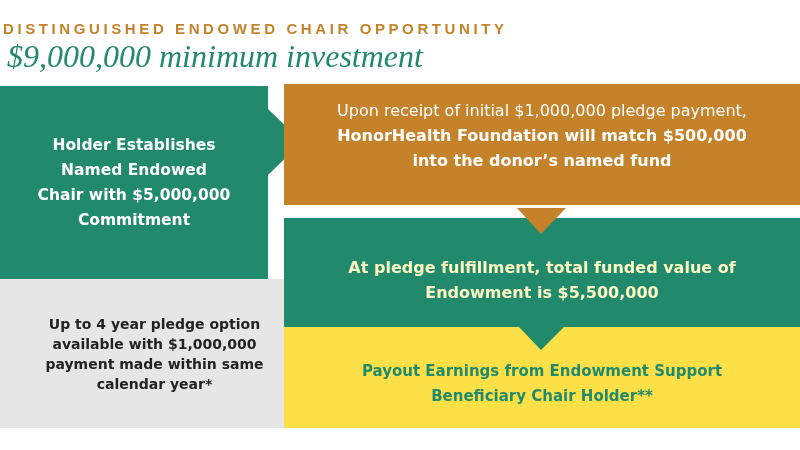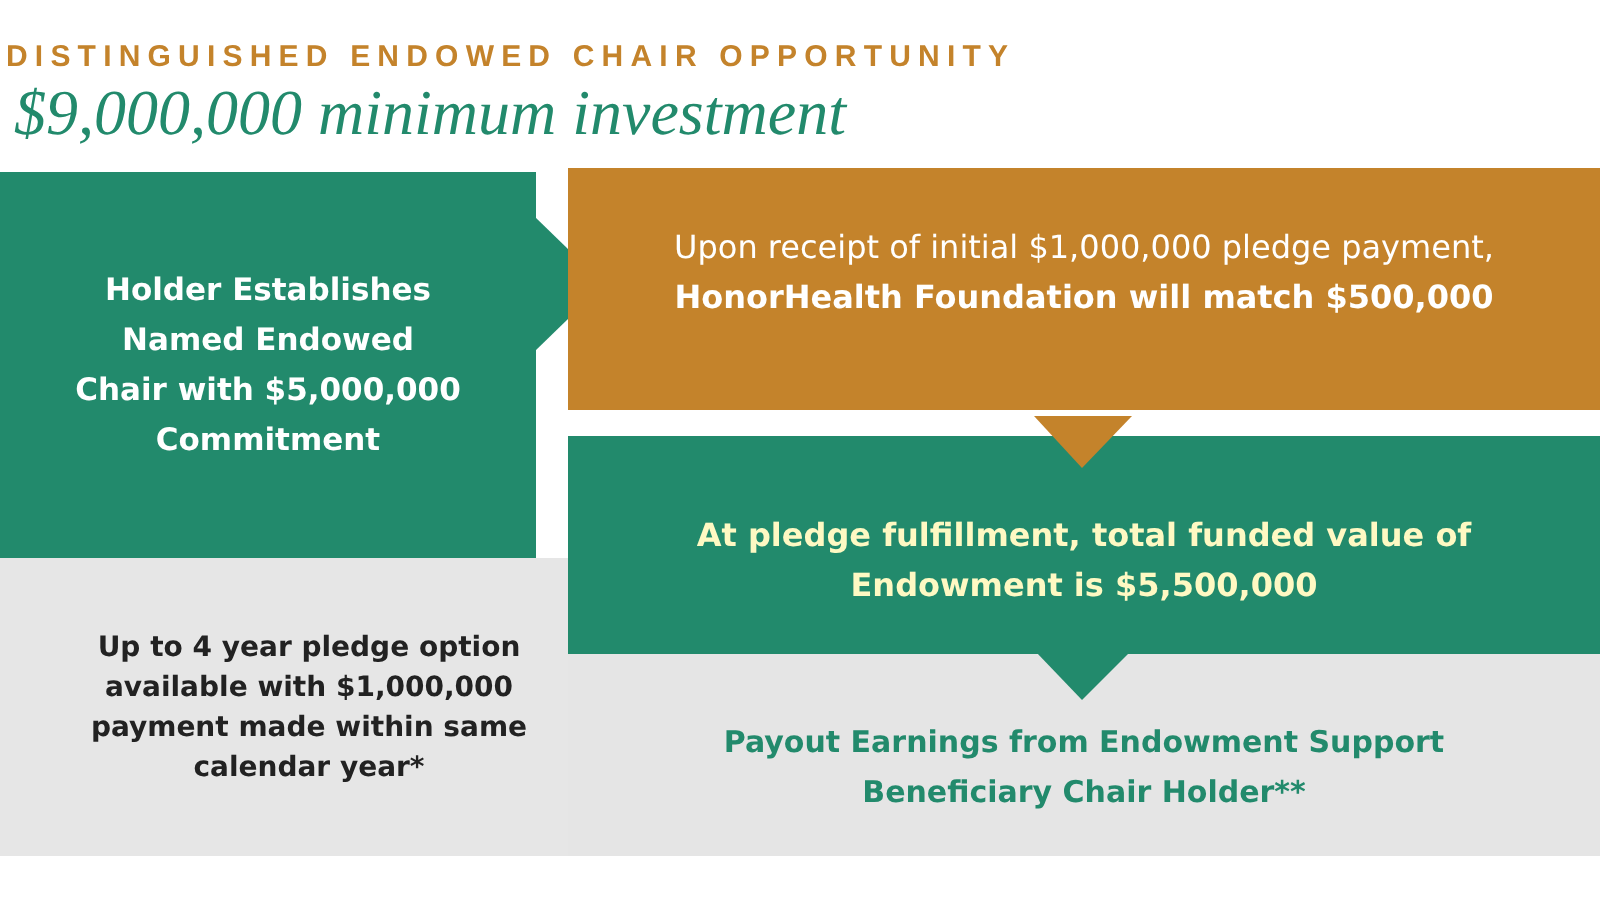--- a/index.html
+++ b/index.html
@@ -46,21 +46,21 @@
 
   .right-green { left: 284px; top: 218px; width: 516px; height: 109px; background: var(--green); color: #fef9c3; padding-top: 14px; }
   .right-green .txt { font-size: 16px; }
 
   .arrow-down-green {
     position: absolute; left: 518px; top: 326px; width: 0; height: 0;
     border-left: 23px solid transparent; border-right: 24px solid transparent;
     border-top: 24px solid var(--green); z-index: 3;
   }
 
-  .right-light { left: 284px; top: 327px; width: 516px; height: 101px; background: #e5e5e5; color: var(--green); padding-top: 12px; }
+  .right-light { left: 284px; top: 327px; width: 516px; height: 101px; background: #fde047; color: var(--green); padding-top: 12px; }
   .right-light .txt { font-size: 15px; }
 
   :root { --green: #228a6c; --gold: #c4832b; }
 </style>
 </head>
 <body>
 
 <div class="eyebrow">DISTINGUISHED ENDOWED CHAIR OPPORTUNITY</div>
 <div class="headline">$9,000,000 minimum investment</div>
 
@@ -80,20 +80,21 @@
     <div>available with $1,000,000</div>
     <div>payment made within same</div>
     <div>calendar year*</div>
   </div>
 </div>
 
 <div class="box right-orange">
   <div class="txt">
     <span class="regular">Upon receipt of initial $1,000,000 pledge payment,</span>
     <div>HonorHealth Foundation will match $500,000</div>
+    <div>into the donor’s named fund</div>
   </div>
 </div>
 <div class="arrow-down-orange"></div>
 
 <div class="box right-green">
   <div class="txt">
     <div>At pledge fulfillment, total funded value of</div>
     <div>Endowment is $5,500,000</div>
   </div>
 </div>

